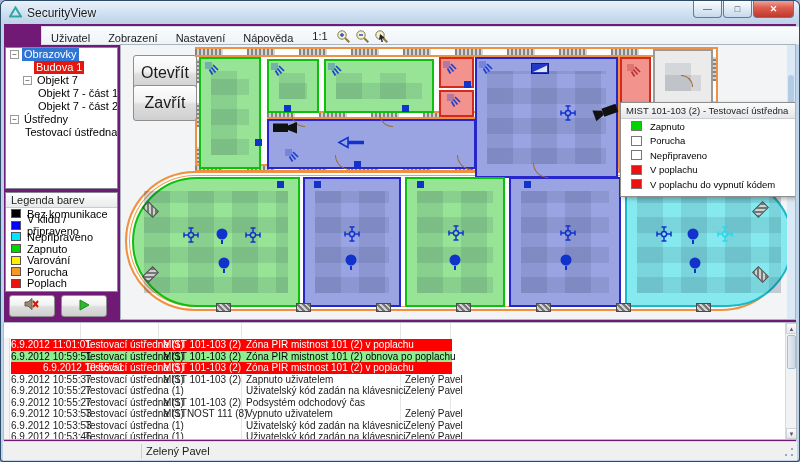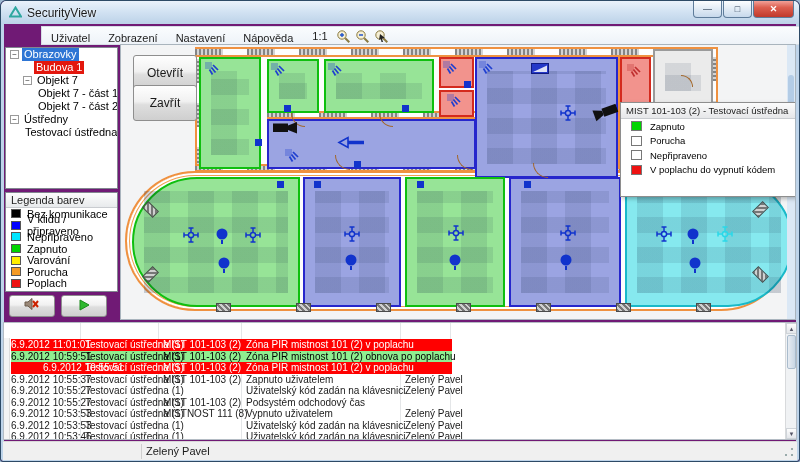--- a/index.html
+++ b/index.html
@@ -59,21 +59,21 @@
     background-image: repeating-linear-gradient(90deg, transparent 0 28px, #fdfdfd 28px 52px),
                       repeating-linear-gradient(90deg, #858585 0 2px, #d4d4d4 2px 4px); }
   .wall-v { position:absolute; border-left:2px solid #ef9140; border-right:2px solid #ef9140;
     background-image: repeating-linear-gradient(0deg, transparent 0 24px, #fdfdfd 24px 44px),
                       repeating-linear-gradient(0deg, #858585 0 2px, #d4d4d4 2px 4px); }
   .wseg { position:absolute; width:15px; height:9px; border:1px solid #4a4a4a;
     background:repeating-linear-gradient(45deg,#777 0 2px,#d0d0d0 2px 4px); }
   .door { position:absolute; border-left:1.5px solid #a3672a; border-bottom:1.5px solid #a3672a;
     border-radius:0 0 0 100%; }
   .icon-sq { position:absolute; background:#1133cc; width:7px; height:7px; }
-  .mapbtn { position:absolute; left:12px; width:64px; height:36px; font-size:12px; color:#1a1a1a; z-index:60; }
+  .mapbtn { position:absolute; left:12px; width:64px; height:36px; font-size:16px; color:#1a1a1a; z-index:60; }
   .tooltip { position:absolute; left:499px; top:57px; width:176px; height:95px; z-index:70;
     background:#fff; border:1px solid #8e8e8e; box-shadow:2px 2px 4px rgba(0,0,0,0.25); font-size:9.5px; }
   .tooltip-head { height:16px; line-height:16px; padding-left:5px; background:linear-gradient(#fbfbfb,#e6e7e9);
     border-bottom:1px solid #c9ccd0; color:#222; white-space:nowrap; }
   .tt-item { height:14.5px; display:flex; align-items:center; padding-left:10px; }
   .tt-sw { width:11px; height:10px; border:1px solid #777; margin-right:8px; flex:none; }
   .mapscroll { position:absolute; right:0; top:0; width:8px; height:274px; background:#dbe8f5; z-index:40; }
   .mapscroll .thumb { position:absolute; left:1px; top:30px; width:6px; height:80px; background:#b3cce6; border-radius:3px; }
   
   .tablepanel { position:absolute; left:2px; top:321px; width:794px; height:118px;
@@ -507,20 +507,24 @@
           <div class="tt-item">
             <div class="tt-sw" style="background: rgb(255, 255, 255);"></div>
             <span>Porucha</span>
           </div>
           <div class="tt-item">
             <div class="tt-sw" style="background: rgb(255, 255, 255);"></div>
             <span>Nepřipraveno</span>
           </div>
           <div class="tt-item">
             <div class="tt-sw" style="background: rgb(238, 17, 17);"></div>
+            <span>V poplachu</span>
+          </div>
+          <div class="tt-item">
+            <div class="tt-sw" style="background: rgb(238, 17, 17);"></div>
             <span>V poplachu do vypnutí kódem</span>
           </div>
         </div>
     </div>
   </div>
 
   <div class="tablepanel" id="tablepanel">
     <div id="grid-lines">
         <div class="gridline" style="left: 76px;"></div>
         <div class="gridline" style="left: 154px;"></div>

